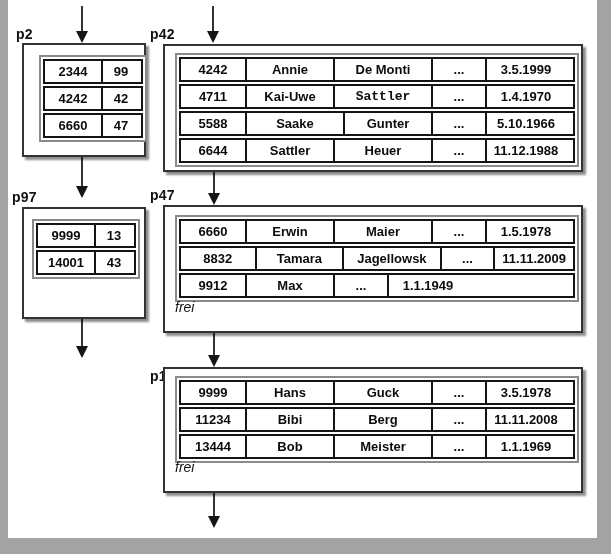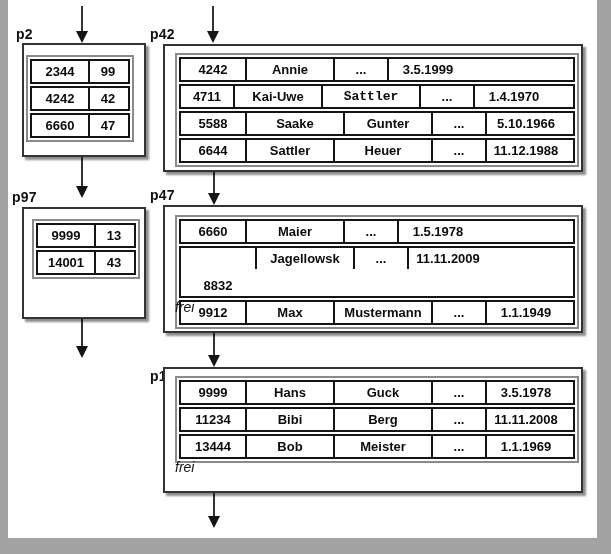--- a/index.html
+++ b/index.html
@@ -123,21 +123,21 @@
       <div class="head"></div>
     </div>
 
   <div class="plabel" style="left:16px; top:26px;">p2</div>
   <div class="plabel" style="left:150px; top:26px;">p42</div>
   <div class="plabel" style="left:12px; top:189px;">p97</div>
   <div class="plabel" style="left:150px; top:187px;">p47</div>
   <div class="plabel" style="left:150px; top:368px;text-align:right;">p13</div>
 
   <div class="pagebox" style="left:22px; top:43px; width:124px; height:114px;">
-    <div class="tbl" style="left:2px; top:10px; width:108px;">
+    <div class="tbl" style="left:15px; top:10px; width:108px;">
       <div class="trow">
         <span class="tc" style="width:56px;">2344</span>
         <span class="tc" style="width:38px;">99</span>
       </div>
       <div class="trow">
         <span class="tc" style="width:56px;">4242</span>
         <span class="tc" style="width:38px;">42</span>
       </div>
       <div class="trow">
         <span class="tc" style="width:56px;">6660</span>
@@ -157,25 +157,26 @@
         <span class="tc" style="width:38px;">43</span>
       </div>
     </div>
   </div>
 
   <div class="pagebox" style="left:163px; top:44px; width:420px; height:128px;">
     <div class="tbl" style="left:10px; top:7px; width:404px;">
       <div class="trow">
         <span class="tc" style="width:64px;">4242</span>
         <span class="tc" style="width:88px;">Annie</span>
+        <span class="tc" style="width:98px;">De Monti</span>
         <span class="tc" style="width:54px;">...</span>
         <span class="tc" style="width:80px;">3.5.1999</span>
       </div>
       <div class="trow">
-        <span class="tc" style="width:52px;">4711</span>
+        <span class="tc" style="width:64px;">4711</span>
         <span class="tc" style="width:88px;">Kai-Uwe</span>
         <span class="tc" style="width:98px;font-family:Liberation Mono, monospace;">Sattler</span>
         <span class="tc" style="width:54px;">...</span>
         <span class="tc" style="width:80px;">1.4.1970</span>
       </div>
       <div class="trow">
         <span class="tc" style="width:64px;">5588</span>
         <span class="tc" style="width:98px;">Saake</span>
         <span class="tc" style="width:88px;">Gunter</span>
         <span class="tc" style="width:54px;">...</span>
@@ -188,34 +189,35 @@
         <span class="tc" style="width:54px;">...</span>
         <span class="tc" style="width:80px;">11.12.1988</span>
       </div>
     </div>
   </div>
 
   <div class="pagebox" style="left:163px; top:205px; width:420px; height:128px;">
     <div class="tbl" style="left:10px; top:8px; width:404px;">
       <div class="trow">
         <span class="tc" style="width:64px;">6660</span>
+        <span class="tc" style="width:88px;">Erwin</span>
         <span class="tc" style="width:98px;">Maier</span>
         <span class="tc" style="width:54px;">...</span>
         <span class="tc" style="width:80px;">1.5.1978</span>
       </div>
       <div class="trow">
-        <span class="tc" style="width:74px;margin-top:27px;">8832</span>
+        <span class="tc" style="width:74px;">8832</span>
+        <span class="tc" style="width:88px;">Tamara</span>
         <span class="tc" style="width:98px;">Jagellowsk</span>
         <span class="tc" style="width:54px;">...</span>
         <span class="tc" style="width:80px;">11.11.2009</span>
       </div>
       <div class="trow">
         <span class="tc" style="width:64px;">9912</span>
         <span class="tc" style="width:88px;">Max</span>
-        <span class="tc" style="width:98px;">Mustermann</span>
         <span class="tc" style="width:54px;">...</span>
         <span class="tc" style="width:80px;">1.1.1949</span>
       </div>
     </div>
     <div class="frei">frei</div>
   </div>
 
   <div class="pagebox" style="left:163px; top:367px; width:420px; height:126px;">
     <div class="tbl" style="left:10px; top:7px; width:404px;">
       <div class="trow">

